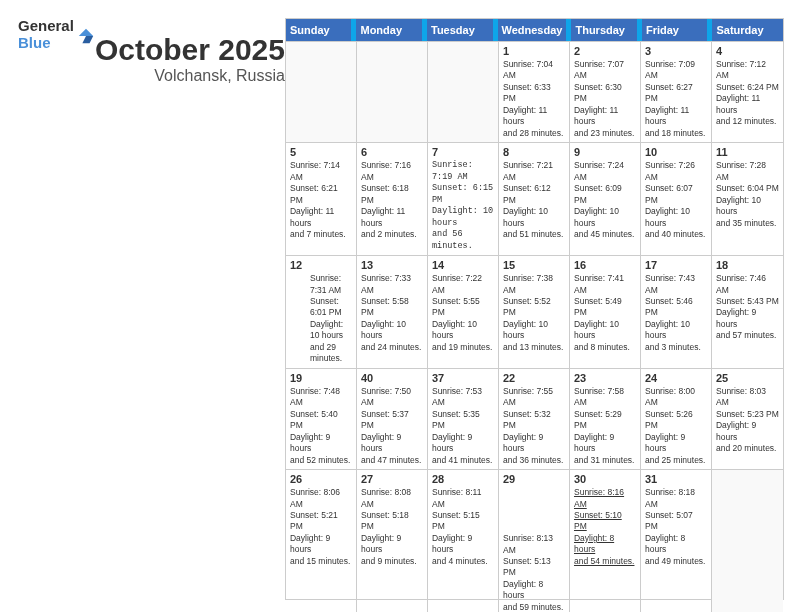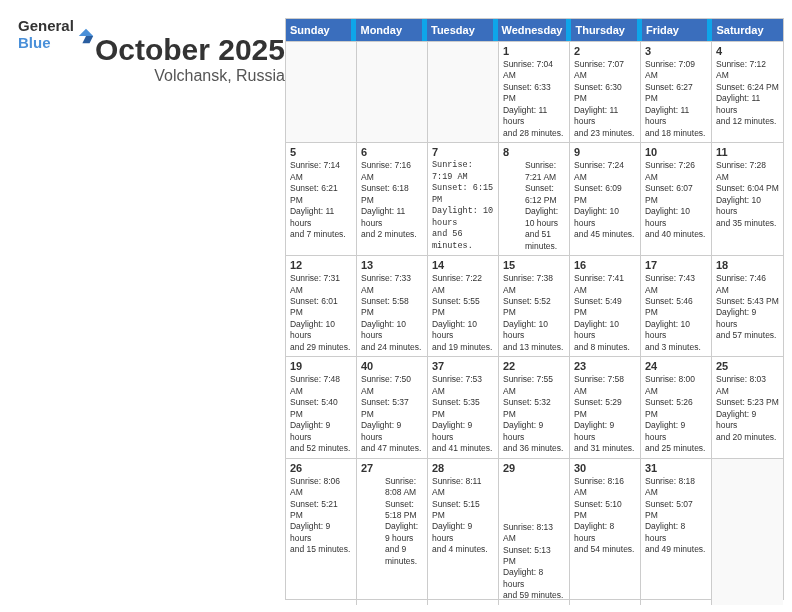--- a/index.html
+++ b/index.html
@@ -187,21 +187,21 @@
           </div>
           <div class="cal-cell">
             <div class="cell-day">7</div>
             <div class="cell-info" style="white-space: pre-line; font-family: Liberation Mono, monospace;">Sunrise: 7:19 AM
 Sunset: 6:15 PM
 Daylight: 10 hours
 and 56 minutes.</div>
           </div>
           <div class="cal-cell">
             <div class="cell-day">8</div>
-            <div class="cell-info" style="white-space: pre-line; margin-left: 22px;">Sunrise: 7:21 AM
+            <div class="cell-info" style="white-space: pre-line;">Sunrise: 7:21 AM
 Sunset: 6:12 PM
 Daylight: 10 hours
 and 51 minutes.</div>
           </div>
           <div class="cal-cell">
             <div class="cell-day">9</div>
             <div class="cell-info" style="white-space: pre-line;">Sunrise: 7:24 AM
 Sunset: 6:09 PM
 Daylight: 10 hours
 and 45 minutes.</div>
@@ -217,21 +217,21 @@
             <div class="cell-day">11</div>
             <div class="cell-info" style="white-space: pre-line;">Sunrise: 7:28 AM
 Sunset: 6:04 PM
 Daylight: 10 hours
 and 35 minutes.</div>
           </div>
         </div>
         <div class="cal-row">
           <div class="cal-cell">
             <div class="cell-day">12</div>
-            <div class="cell-info" style="white-space: pre-line;">Sunrise: 7:31 AM
+            <div class="cell-info" style="white-space: pre-line; margin-left: 20px;">Sunrise: 7:31 AM
 Sunset: 6:01 PM
 Daylight: 10 hours
 and 29 minutes.</div>
           </div>
           <div class="cal-cell">
             <div class="cell-day">13</div>
             <div class="cell-info" style="white-space: pre-line;">Sunrise: 7:33 AM
 Sunset: 5:58 PM
 Daylight: 10 hours
 and 24 minutes.</div>
@@ -326,42 +326,42 @@
         <div class="cal-row">
           <div class="cal-cell">
             <div class="cell-day">26</div>
             <div class="cell-info" style="white-space: pre-line;">Sunrise: 8:06 AM
 Sunset: 5:21 PM
 Daylight: 9 hours
 and 15 minutes.</div>
           </div>
           <div class="cal-cell">
             <div class="cell-day">27</div>
-            <div class="cell-info" style="white-space: pre-line; margin-left: 24px;">Sunrise: 8:08 AM
+            <div class="cell-info" style="white-space: pre-line;">Sunrise: 8:08 AM
 Sunset: 5:18 PM
 Daylight: 9 hours
 and 9 minutes.</div>
           </div>
           <div class="cal-cell">
             <div class="cell-day">28</div>
             <div class="cell-info" style="white-space: pre-line;">Sunrise: 8:11 AM
 Sunset: 5:15 PM
 Daylight: 9 hours
 and 4 minutes.</div>
           </div>
           <div class="cal-cell">
             <div class="cell-day">29</div>
             <div class="cell-info" style="white-space: pre-line; margin-top: 48px;">Sunrise: 8:13 AM
 Sunset: 5:13 PM
 Daylight: 8 hours
 and 59 minutes.</div>
           </div>
           <div class="cal-cell">
             <div class="cell-day">30</div>
-            <div class="cell-info" style="white-space: pre-line;">Sunrise: 8:16 AM
+            <div class="cell-info" style="white-space: pre-line; text-decoration: underline;">Sunrise: 8:16 AM
 Sunset: 5:10 PM
 Daylight: 8 hours
 and 54 minutes.</div>
           </div>
           <div class="cal-cell">
             <div class="cell-day">31</div>
             <div class="cell-info" style="white-space: pre-line;">Sunrise: 8:18 AM
 Sunset: 5:07 PM
 Daylight: 8 hours
 and 49 minutes.</div>

